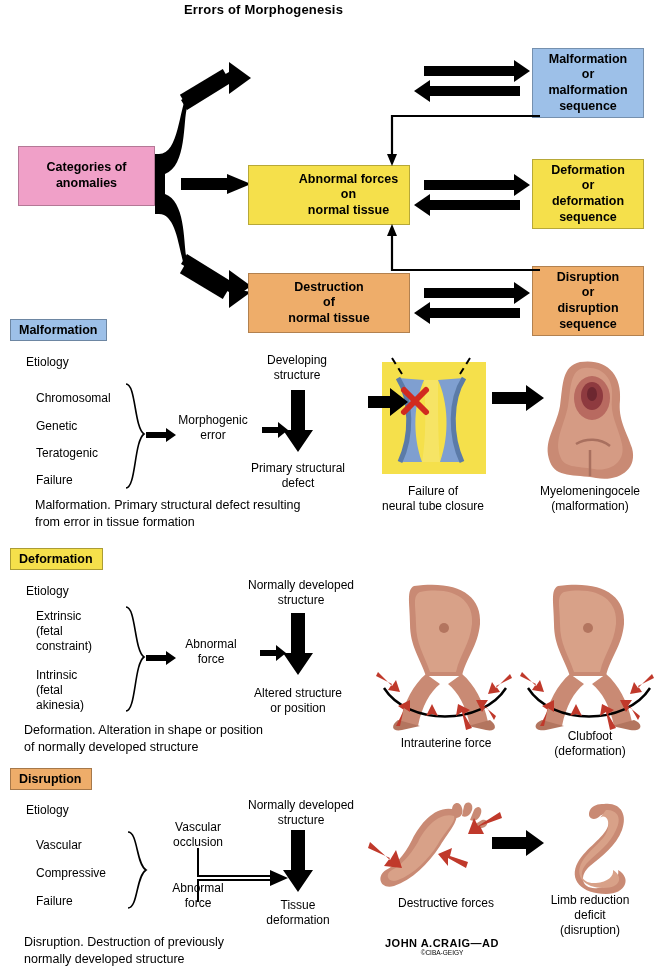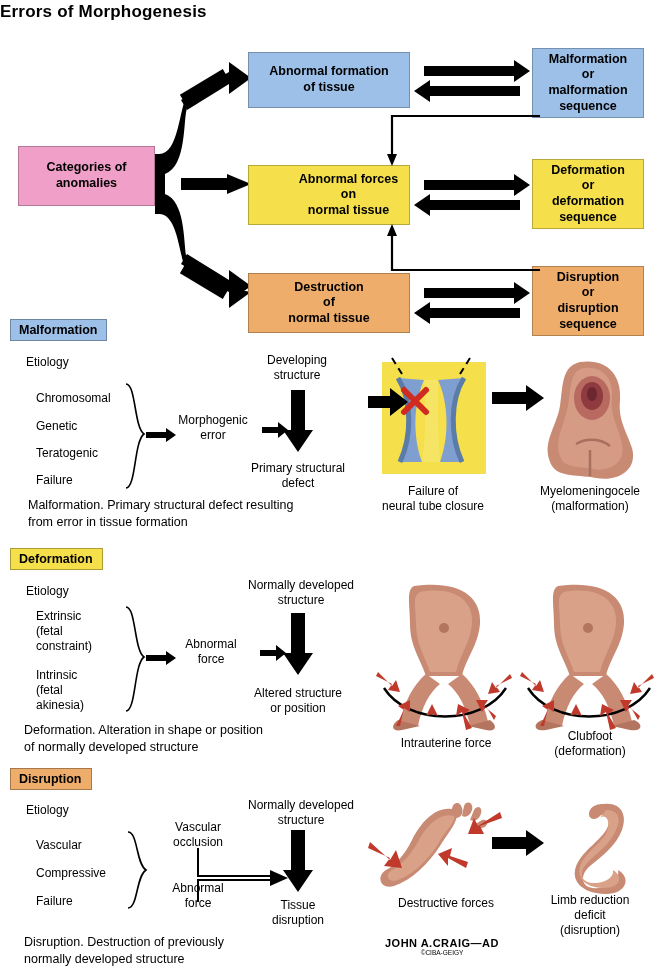--- a/index.html
+++ b/index.html
@@ -3,22 +3,22 @@
 <meta charset="utf-8">
 <style>
   html,body{margin:0;padding:0;}
   body{
     width:660px;height:969px;background:#ffffff;
     font-family:"Liberation Sans", sans-serif;
     color:#000;position:relative;overflow:hidden;
   }
   .abs{position:absolute;}
   #title{
-    top:2px;left:0;width:527px;text-align:left;
-    font-size:17px;font-weight:bold;letter-spacing:.2px;
+    top:2px;left:0;width:527px;text-align:center;
+    font-size:13px;font-weight:bold;letter-spacing:.2px;
   }
   
   .box{
     position:absolute;display:flex;align-items:center;justify-content:center;
     text-align:center;font-size:12.5px;font-weight:bold;line-height:1.25;
     border:1px solid rgba(0,0,0,.25);
   }
   .blue{background:#9dc0e8;}
   .yellow{background:#f5e04b;}
   .orange{background:#eead6a;}
@@ -55,24 +55,20 @@
     <rect x="30" y="46" width="50" height="12" fill="#000" transform="rotate(-31 30 52)"></rect>
 
     <rect x="28" y="130" width="52" height="12" fill="#000"></rect>
     <path d="M74,126 L98,136 L74,146 Z" fill="#000"></path>
 
     <rect x="30" y="214" width="50" height="12" fill="#000" transform="rotate(31 30 220)"></rect>
     <path d="M76,230 L76,240 L98,244 L76,260 L76,250 Z" fill="#000"></path>
     <path d="M28,216 L76,244 L76,254 L98,238 L76,222 L76,232 L34,206 Z" fill="#000"></path>
   </svg>
 
-  <div class="box blue" style="left:248px;top:28px;width:160px;height:54px;">
-    <span style="white-space:pre-line;">Abnormal formation
-of tissue</span>
-  </div>
   <div class="box blue" style="left:532px;top:24px;width:110px;height:68px;">
     <span style="white-space:pre-line;">Malformation
 or
 malformation
 sequence</span>
   </div>
   <svg class="abs" style="left:414px;top:36px;" width="116" height="44" viewBox="0 0 116 44">
     <path d="M10,6 L100,6 L100,0 L116,11 L100,22 L100,16 L10,16 Z" fill="#000"></path>
     <path d="M106,26 L16,26 L16,20 L0,31 L16,42 L16,36 L106,36 Z" fill="#000"></path>
   </svg>
@@ -174,21 +170,21 @@
   <path d="M44,10 C62,8 74,20 72,40 C70,58 78,68 82,86 C86,104 70,114 54,111 C36,108 24,110 20,98 C14,82 24,68 28,48 C31,30 30,12 44,10 Z" fill="#d59b84"></path>
   <ellipse cx="52" cy="40" rx="18" ry="22" fill="#b86a60"></ellipse>
   <ellipse cx="52" cy="38" rx="11" ry="14" fill="#8e3a3f"></ellipse>
   <ellipse cx="52" cy="36" rx="5" ry="7" fill="#6d2730"></ellipse>
   <path d="M36,86 C46,80 60,80 70,88" fill="none" stroke="#a9705f" stroke-width="2.5"></path>
   <path d="M50,92 L50,118" fill="none" stroke="#a9705f" stroke-width="2.5"></path>
 </svg>
 <div class="lbl c" style="left:520px;top:484px;width:140px;white-space:pre-line;">Myelomeningocele
 (malformation)</div>
 
-<div class="cap" style="left:28px;top:497px;width:340px;white-space:pre-line;">Malformation. Primary structural defect resulting
+<div class="cap" style="left:35px;top:497px;width:340px;white-space:pre-line;">Malformation. Primary structural defect resulting
 from error in tissue formation</div>
 
 <div class="sect-head yellow" style="left:10px;top:548px;background:#f5e04b;">
   <span>Deformation</span>
 </div>
 
 <div class="lbl" style="left:26px;top:584px;">Etiology</div>
 <div class="lbl" style="left:36px;top:609px;width:90px;line-height:1.25;white-space:pre-line;">Extrinsic
 (fetal
 constraint)</div>
@@ -287,21 +283,21 @@
 </svg>
 
 <div class="lbl c" style="left:216px;top:798px;width:170px;white-space:pre-line;">Normally developed
 structure</div>
 
 <svg class="abs" style="left:283px;top:830px;" width="30" height="62" viewBox="0 0 30 62">
   <path d="M8,0 L22,0 L22,40 L30,40 L15,62 L0,40 L8,40 Z" fill="#000"></path>
 </svg>
 
 <div class="lbl c" style="left:252px;top:898px;width:92px;white-space:pre-line;">Tissue
-disruption</div>
+deformation</div>
 
 <svg class="abs" style="left:368px;top:800px;" width="140" height="95" viewBox="0 0 140 95">
   <path d="M88,10 C70,4 54,20 44,40 C36,56 26,66 18,70 C8,76 12,90 26,86 C44,80 60,64 72,46 C82,30 92,20 88,10 Z" fill="#c98a74"></path>
   <path d="M86,16 C72,12 58,26 50,42 C42,56 32,66 24,70 C16,74 20,84 30,80 C46,74 60,60 70,44 C78,30 88,22 86,16 Z" fill="#d8a188"></path>
   <path d="M84,10 C84,2 92,0 94,8 C96,14 92,18 88,18 Z" fill="#c98a74"></path>
   <path d="M96,6 C98,0 106,2 104,10 C102,16 98,18 94,16 Z" fill="#c98a74"></path>
   <path d="M106,10 C110,4 116,8 112,16 C110,20 106,22 102,20 Z" fill="#c98a74"></path>
   <path d="M114,20 C120,18 122,26 114,28 C110,29 106,28 104,26 Z" fill="#c98a74"></path>
   <g fill="#c0392b">
     <path d="M0,48 L22,58 L16,66 L34,68 L28,50 L22,60 L2,42 Z"></path>

